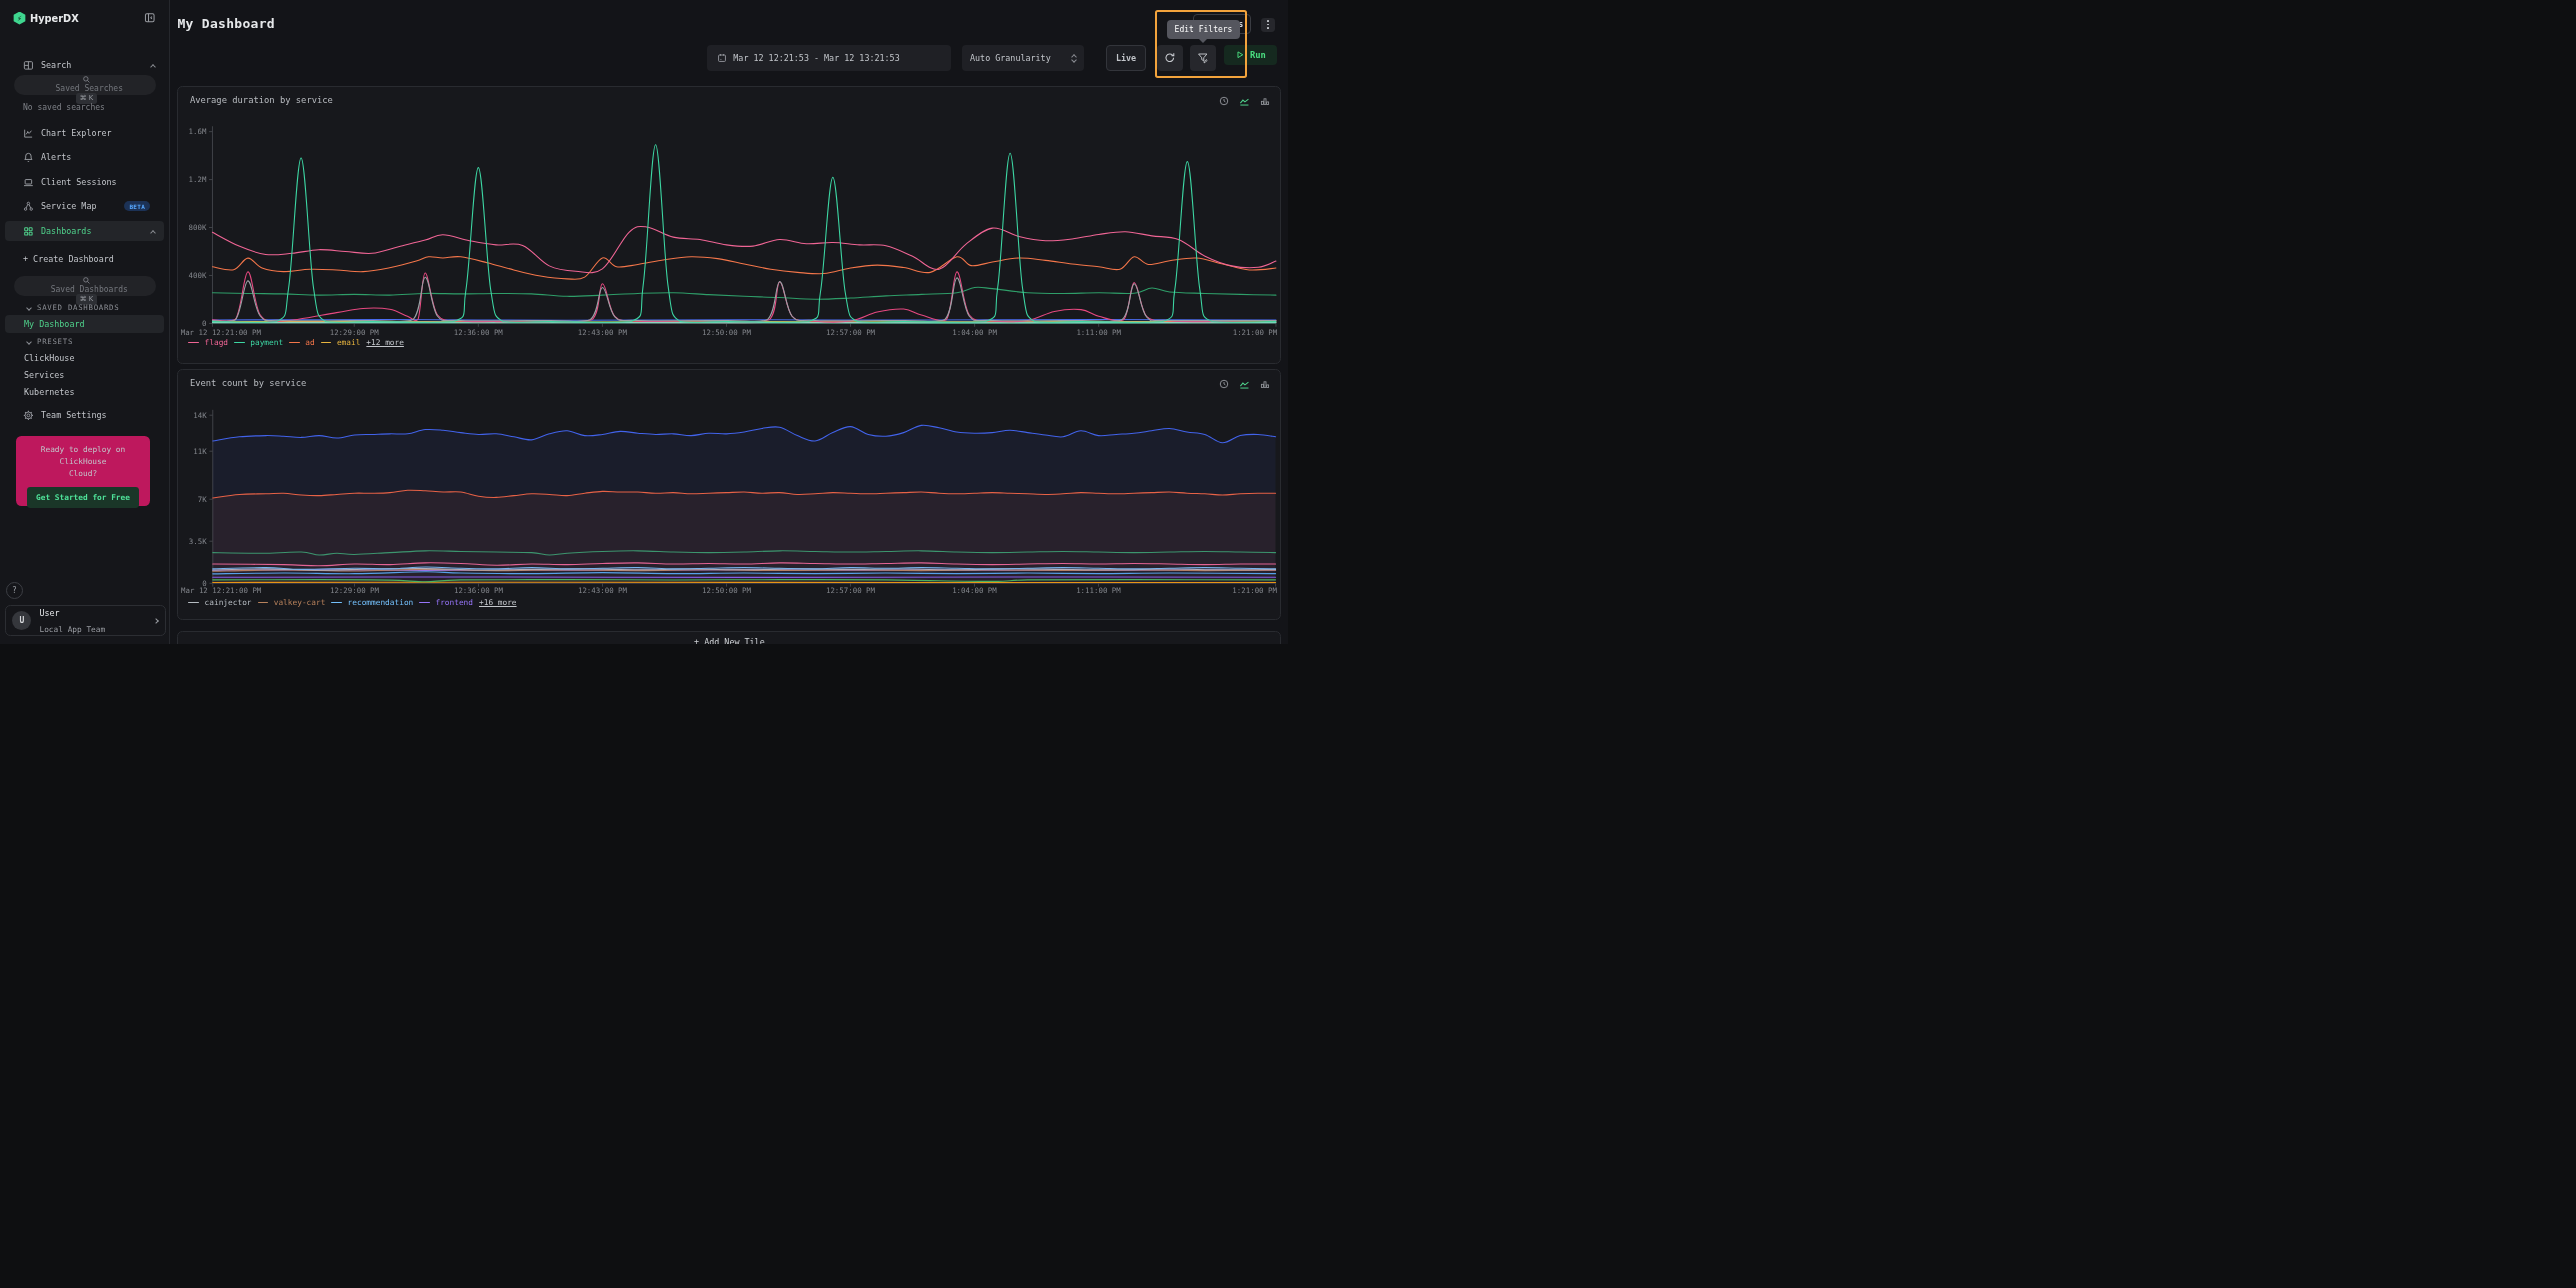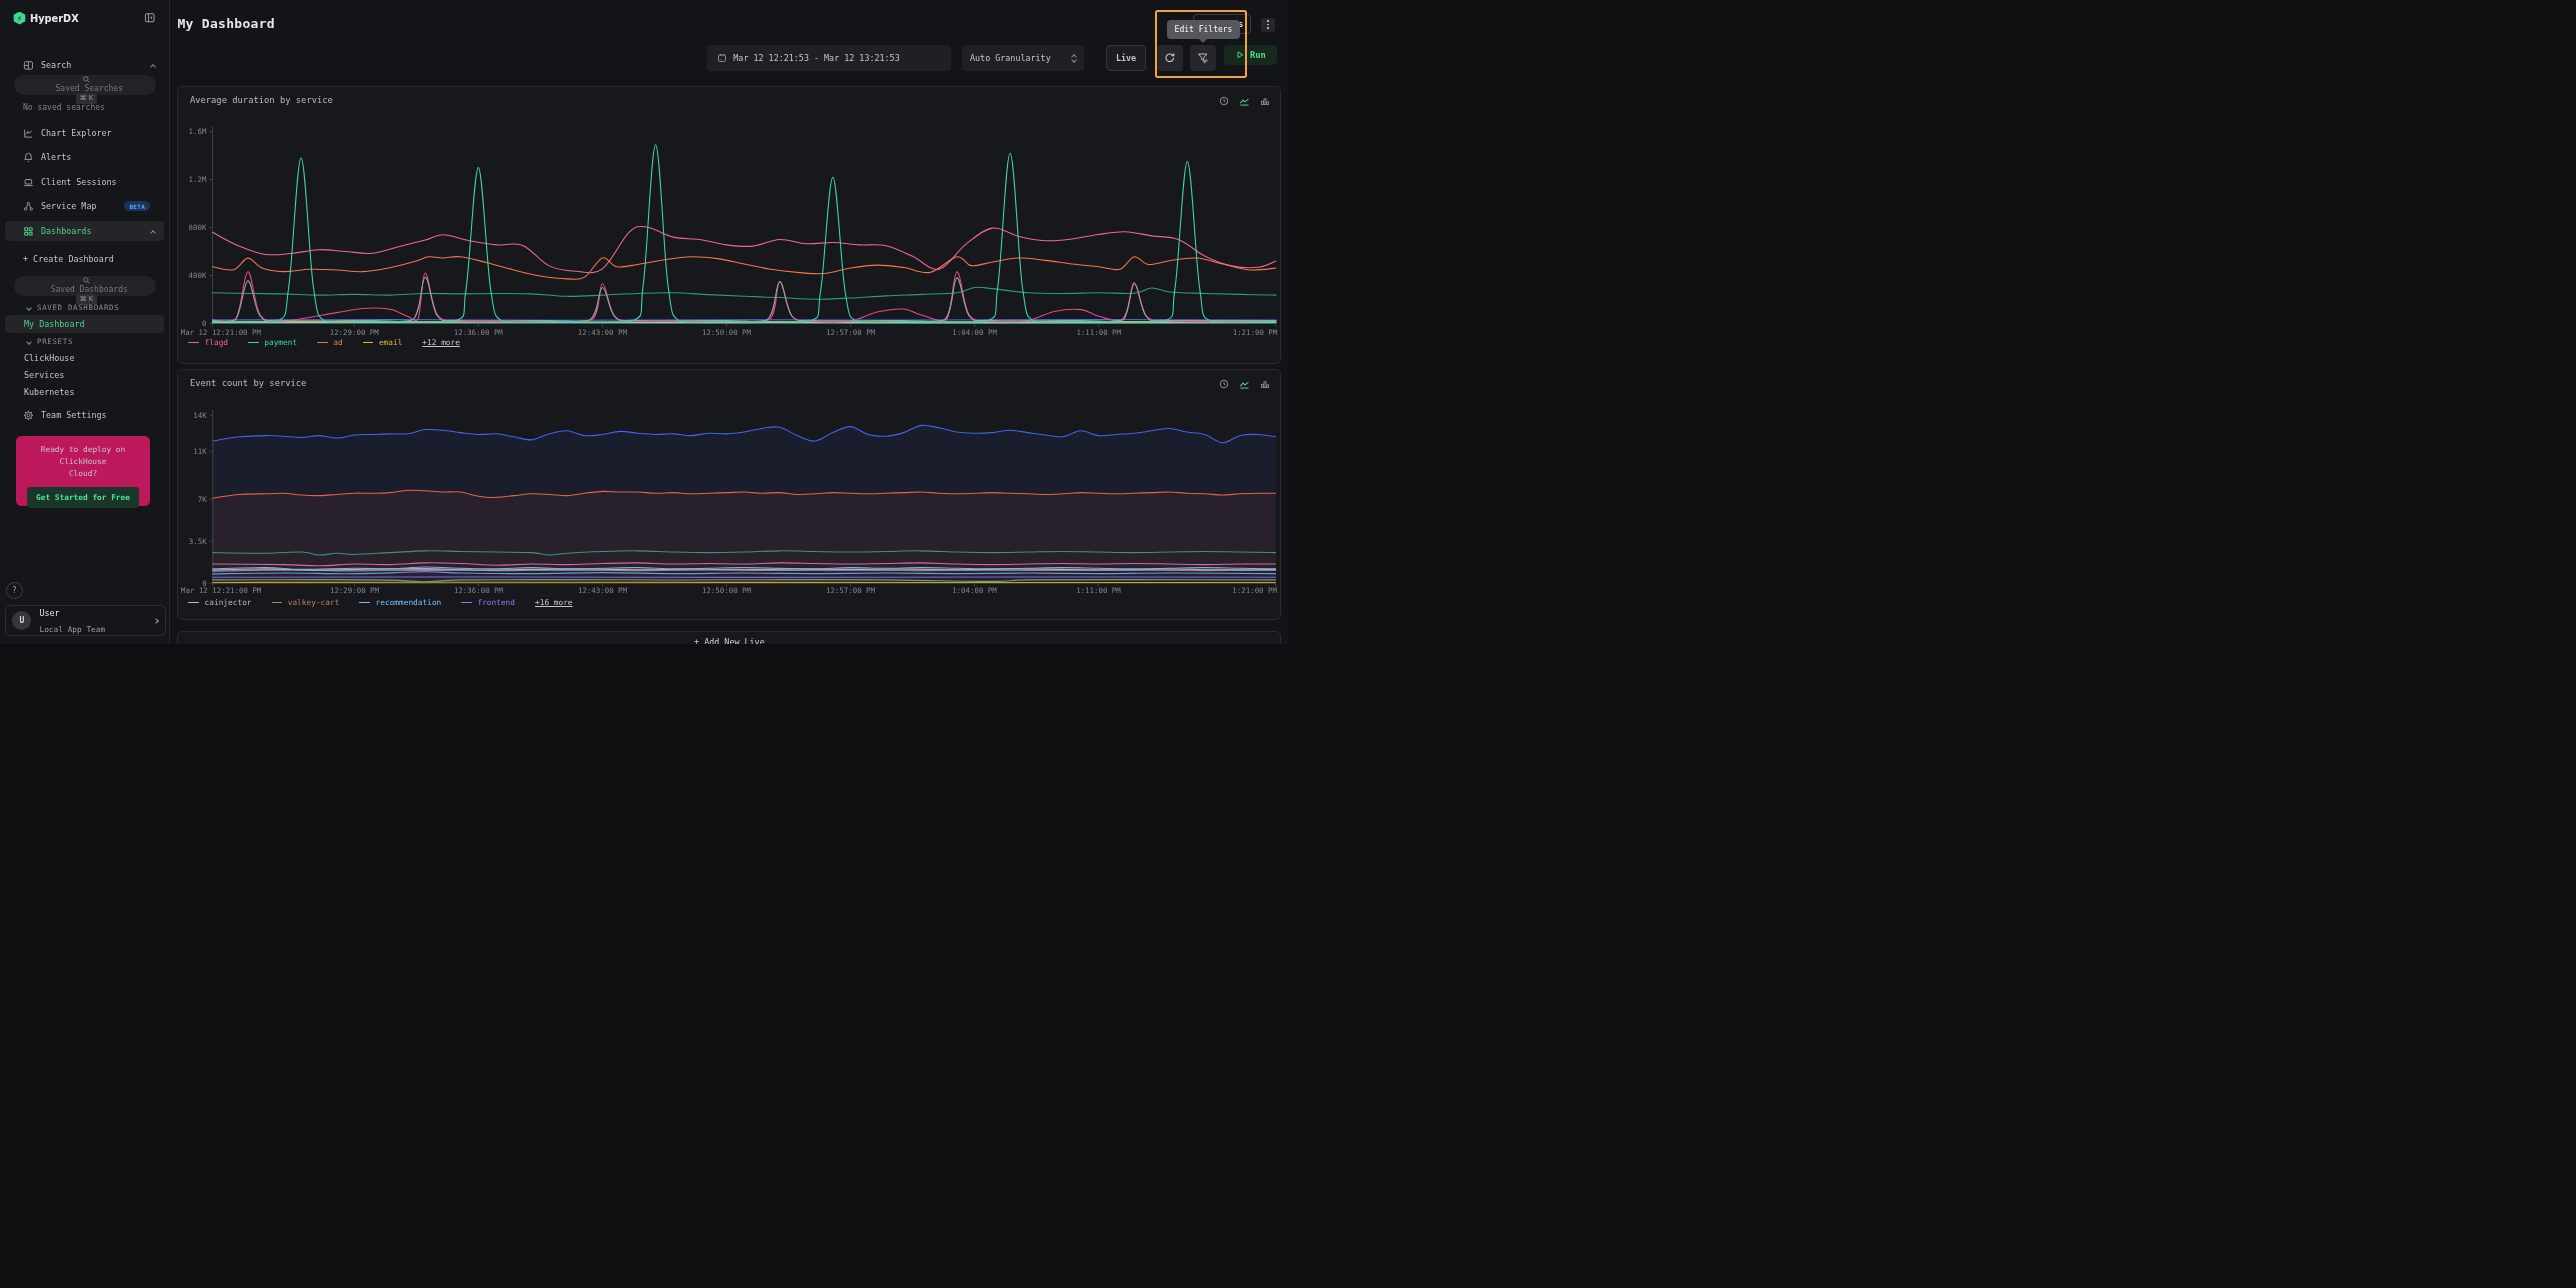--- a/index.html
+++ b/index.html
@@ -62,21 +62,21 @@
              display:flex;align-items:center;justify-content:flex-end;padding-right:6.8px;color:#d2d5d9;font-weight:bold;z-index:2;}
   #tooltip{position:absolute;left:997px;top:20px;width:73px;height:19px;background:#55565e;border-radius:4px;color:#fff;
            display:flex;align-items:center;justify-content:center;font-size:8px;z-index:3;}
   #tooltip:after{content:"";position:absolute;left:44%;bottom:-4px;border:4px solid transparent;border-top-color:#55565e;border-bottom:none;}
   #annotation-box{position:absolute;left:985px;top:10px;width:92px;height:68px;border:2.4px solid #f2a33c;border-radius:2.7px;z-index:4;pointer-events:none;}
   
   .panel{position:absolute;left:7.4px;width:1104px;background:#17181c;border:0.7px solid #292b30;border-radius:5.4px;}
   .panel-title{position:absolute;left:11.5px;top:8px;color:#b9bcc1;font-size:8.8px;}
   .panel-icons{position:absolute;right:10.8px;top:8.8px;display:flex;gap:10px;align-items:center;}
   .panel svg.chartsvg{position:absolute;left:0;top:0;}
-  .legend{position:absolute;left:10px;display:flex;gap:20px;align-items:center;font-size:7.8px;}
+  .legend{position:absolute;left:10px;display:flex;gap:6px;align-items:center;font-size:7.8px;}
   .leg-item{display:flex;align-items:center;gap:5.4px;}
   .leg-dash{width:10.8px;height:1.8px;border-radius:1.4px;}
   .leg-more{color:#c3c6cb;text-decoration:underline;}
   #addtile{position:absolute;left:7.4px;top:631px;width:1104px;height:30px;background:#17181c;border:0.7px solid #292b30;
            border-radius:5.4px;display:flex;align-items:flex-start;justify-content:center;padding-top:4.7px;color:#cfd2d6;font-size:8.4px;}
   svg{display:block;}
 </style>
 </head>
 <body>
 
@@ -488,17 +488,17 @@
           </span>
           <span class="leg-item">
             <span class="leg-dash" style="background: rgb(151, 117, 250);"></span>
             <span style="color: rgb(151, 117, 250);">frontend</span>
           </span>
           <span class="leg-more">+16 more</span>
         </div>
     </section>
 
     <div id="addtile">
-      <span>+ Add New Live</span>
+      <span>+ Add New Tile</span>
     </div>
   </main>
 </div>
 
 
 </body></html>

